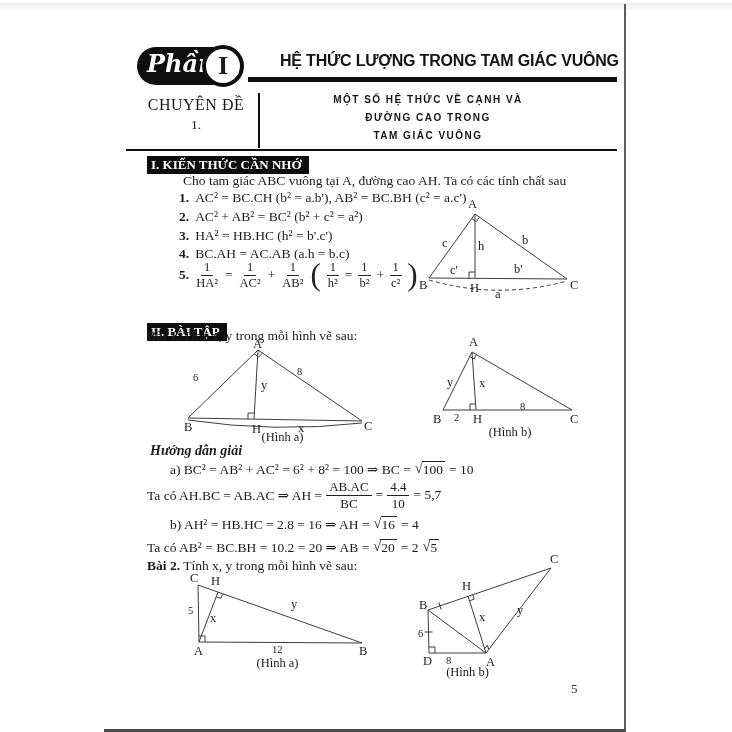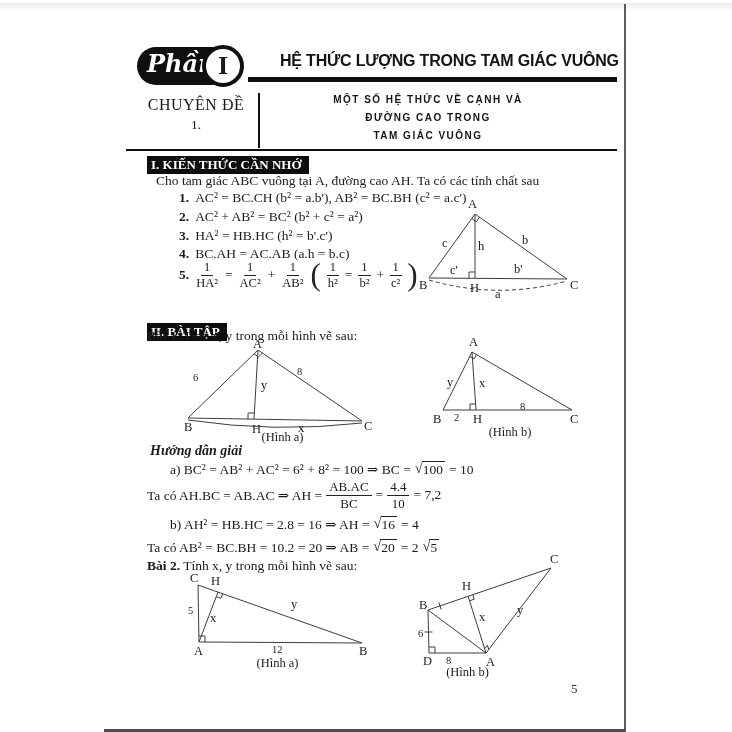--- a/index.html
+++ b/index.html
@@ -75,21 +75,21 @@
 
   <div class="topic-l1">CHUYÊN ĐỀ</div>
   <div class="topic-l2">1.</div>
   <div class="topic-div"></div>
   <div class="topic-title" style="top:94px;">MỘT SỐ HỆ THỨC VỀ CẠNH VÀ</div>
   <div class="topic-title" style="top:130px;">TAM GIÁC VUÔNG</div>
   <div class="topic-title" style="top:112px;">ĐƯỜNG CAO TRONG</div>
   <div class="topic-rule"></div>
 
   <div class="badge" style="left:147px;top:156px;">I. KIẾN THỨC CẦN NHỚ</div>
-  <div class="tline" style="left:156px;top:173px;">Cho tam giác ABC vuông tại A, đường cao AH. Ta có các tính chất sau</div>
+  <div class="tline" style="left:183px;top:173px;">Cho tam giác ABC vuông tại A, đường cao AH. Ta có các tính chất sau</div>
 
   <div class="kitem" style="left:179px;top:190px;">
     <span class="b">1.</span>
     <span>AC² = BC.CH (b² = a.b'), AB² = BC.BH (c² = a.c')</span>
   </div>
   <div class="kitem" style="left:179px;top:209px;">
     <span class="b">2.</span>
     <span>AC² + AB² = BC² (b² + c² = a²)</span>
   </div>
   <div class="kitem" style="left:179px;top:228px;">
@@ -219,21 +219,21 @@
     <span>Ta có AH.BC = AB.AC ⇒ AH =</span>
     <span class="frac" style="font-size:13px;">
         <span class="num">AB.AC</span>
         <span class="den">BC</span>
       </span>
     <span>=</span>
     <span class="frac" style="font-size:13px;">
         <span class="num">4.4</span>
         <span class="den">10</span>
       </span>
-    <span>= 7,2</span>
+    <span>= 5,7</span>
   </div>
 
   <div class="eqrow" style="left:170px;top:516px;">
     <span>b) AH² = HB.HC = 2.8 = 16 ⇒ AH =</span>
     <span class="sqrt">
         <span class="rs">√</span>
         <span class="ra">16</span>
       </span>
     <span>= 4</span>
   </div>

